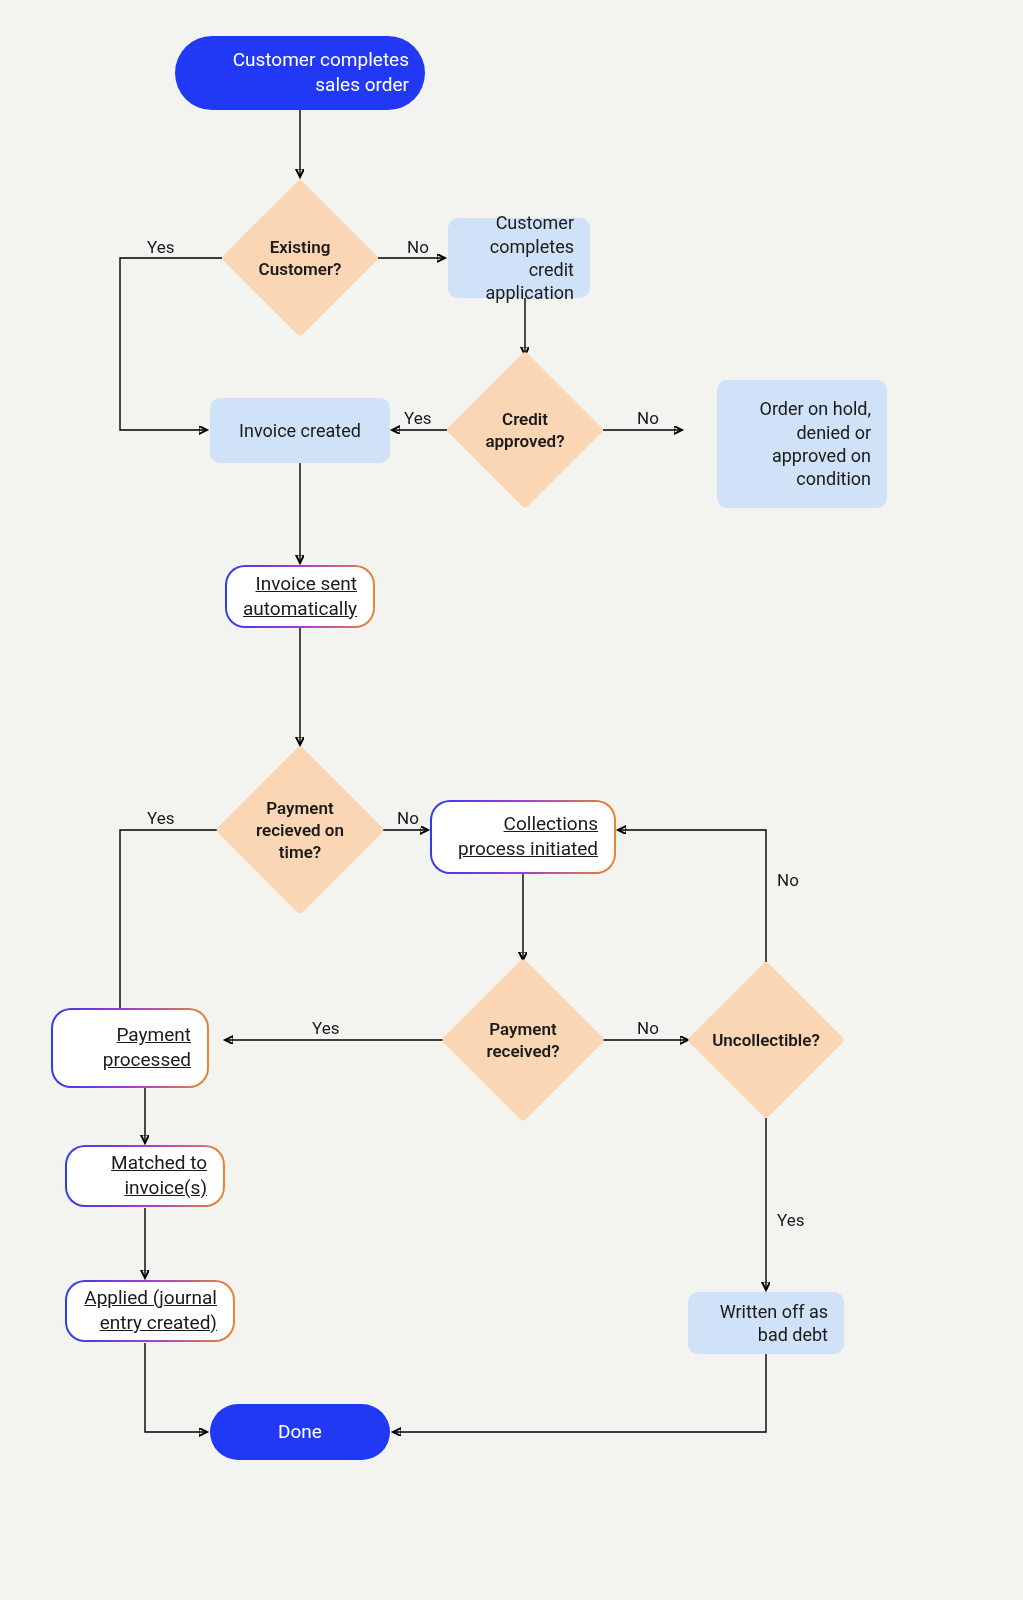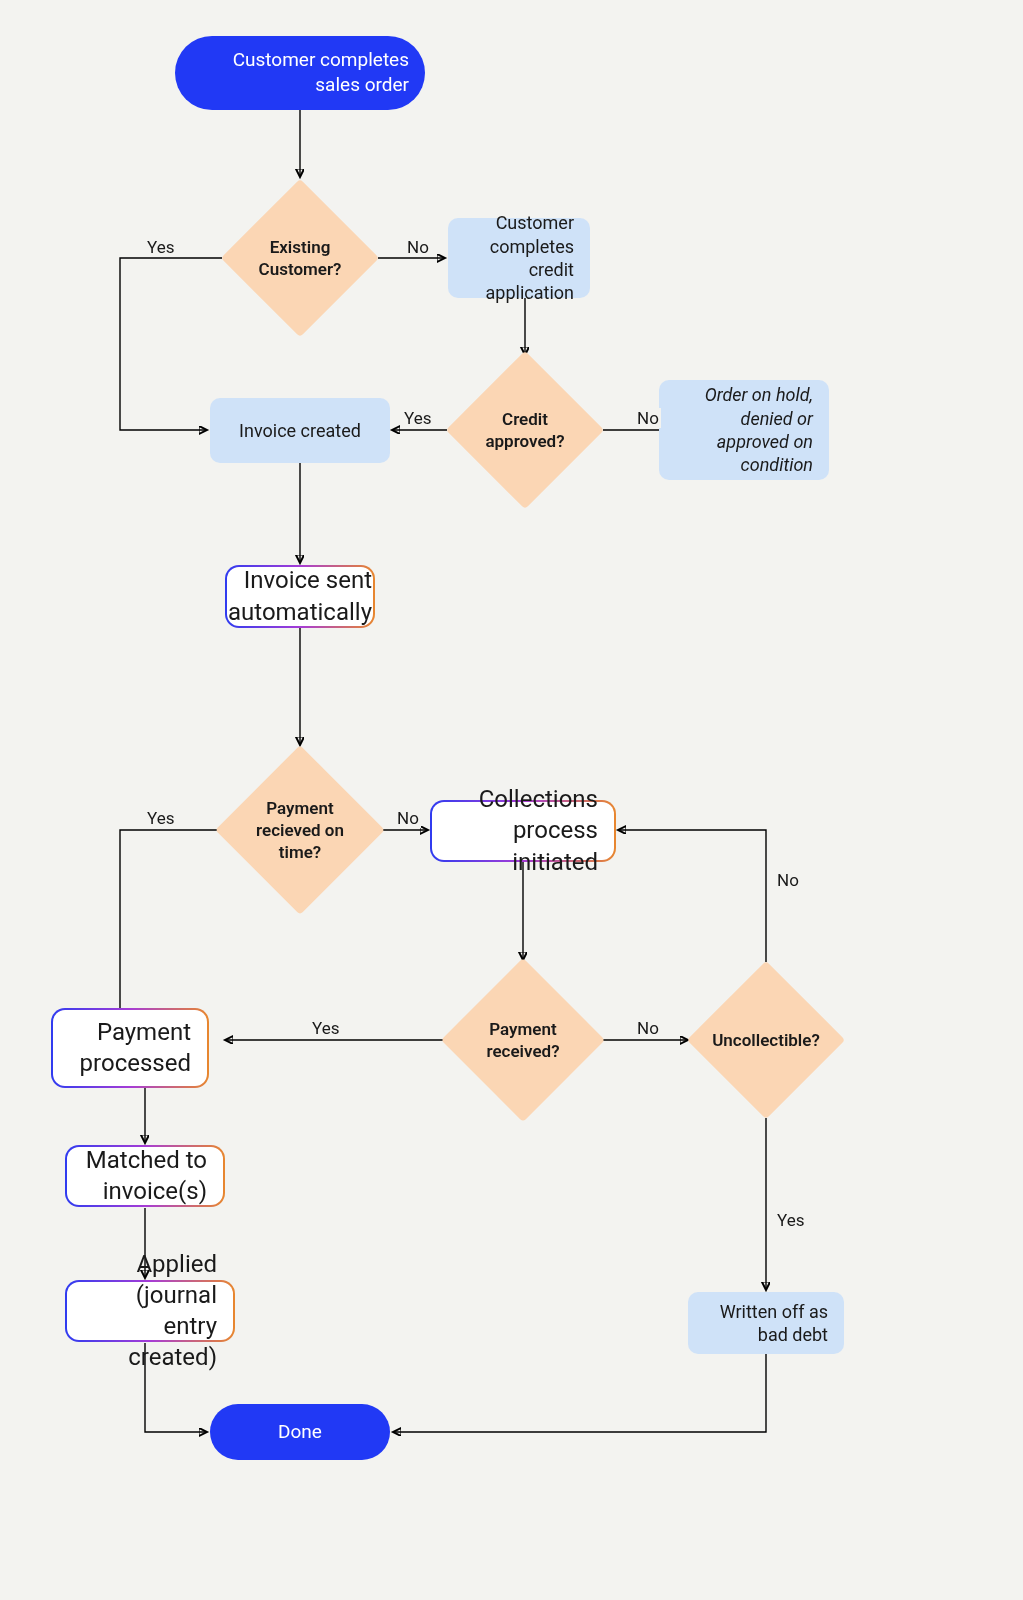--- a/index.html
+++ b/index.html
@@ -52,26 +52,27 @@
   }
   .process-blue {
     background: #cfe2f8;
     color: #1a1a1a;
     border-radius: 10px;
     font-size: 18px;
   }
   .process-grad {
     background: #fff;
     color: #1a1a1a;
-    border-radius: 14px;
-    font-size: 24px;
+    border-radius: 20px;
+    font-size: 19px;
     border: 2px solid transparent;
     background-image: linear-gradient(#fff,#fff), linear-gradient(90deg,#2f3bf0,#a63cd6,#e8872e);
     background-origin: border-box;
     background-clip: padding-box, border-box;
+    text-decoration: underline;
   }
   .edge-label {
     position: absolute;
     font-size: 17px;
     color: #1a1a1a;
     background: #f3f3f0;
     padding: 0 2px;
   }
   svg.lines {
     position: absolute;
@@ -154,36 +155,36 @@
   <div class="decision"></div>
   <div class="decision-label">
       <span>Credit approved?</span>
     </div>
 </div>
 
 <div class="node process-blue" style="left:210px; top:398px; width:180px; height:65px;">
   <span>Invoice created</span>
 </div>
 
-<div class="node process-blue" style="left:659px; top:380px; width:170px; height:100px;font-style:italic;">
+<div class="node process-blue" style="left:717px; top:380px; width:170px; height:128px;">
   <span>Order on hold, denied or approved on condition</span>
 </div>
 
 <div class="node process-grad" style="left:225px; top:565px; width:150px; height:63px;">
   <span>Invoice sent automatically</span>
 </div>
 
 <div class="decision-wrap" style="left:240px; top:770px; width:120px; height:120px;">
   <div class="decision"></div>
   <div class="decision-label">
       <span>Payment recieved on time?</span>
     </div>
 </div>
 
-<div class="node process-grad" style="left:430px; top:800px; width:186px; height:62px;">
+<div class="node process-grad" style="left:430px; top:800px; width:186px; height:74px;">
   <span>Collections process initiated</span>
 </div>
 
 <div class="node process-grad" style="left:51px; top:1008px; width:158px; height:80px;">
   <span>Payment processed</span>
 </div>
 
 <div class="decision-wrap" style="left:465px; top:982px; width:116px; height:116px;">
   <div class="decision"></div>
   <div class="decision-label">

